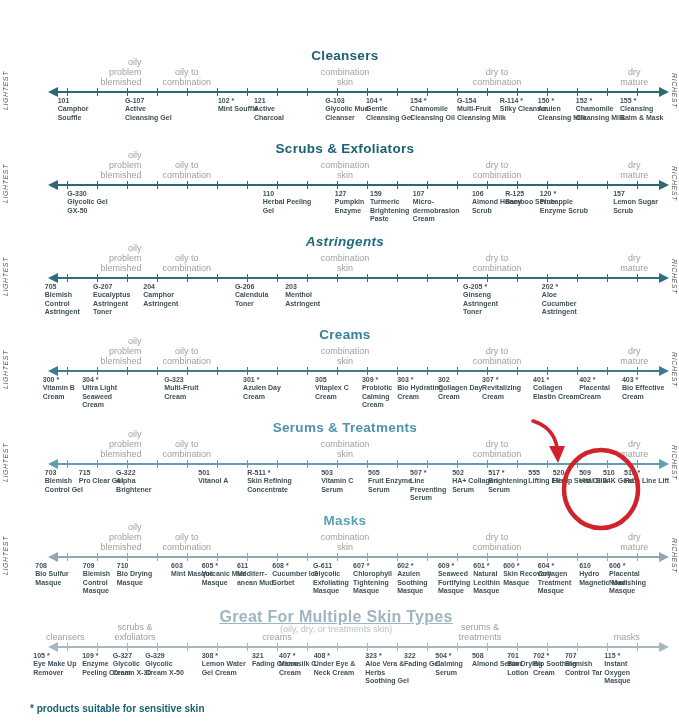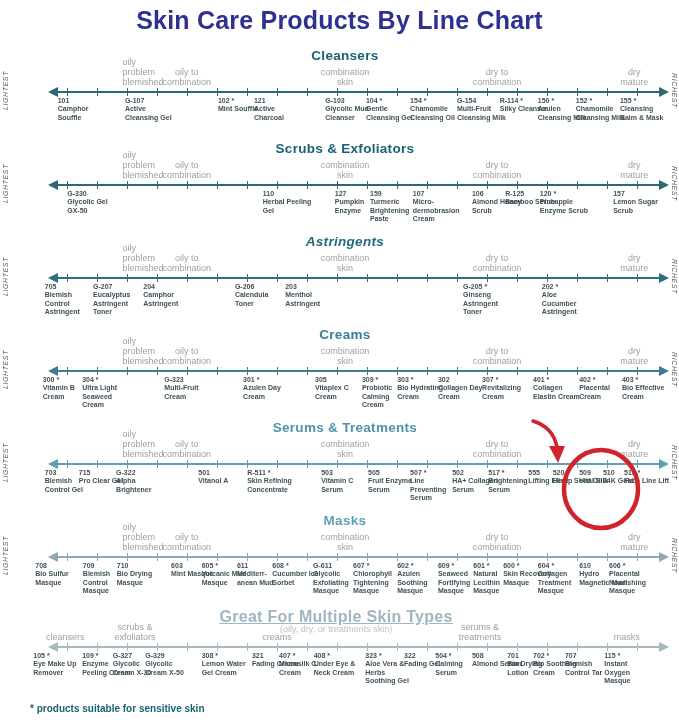--- a/index.html
+++ b/index.html
@@ -19,21 +19,21 @@
   }
   .multi-title{font-size:16px;left:49.5%;top:4px;text-decoration:underline;}
   .sec-subtitle{
     position:absolute;top:20px;left:49.5%;transform:translateX(-50%);
     font-size:9px;color:#b4c3cc;white-space:nowrap;
   }
   .zone{
     position:absolute;transform:translateX(-50%);text-align:center;
     font-size:9px;line-height:1.12;color:#a0a0a0;white-space:pre-line;
   }
-  .zone-left{transform:none;text-align:left;margin-left:22px;}
+  .zone-left{transform:none;text-align:right;}
   .axis{position:absolute;left:57px;right:19px;height:2px;background:var(--c);}
   .axis .ticks{
     position:absolute;left:10px;right:10px;top:-3px;height:8px;
     background:repeating-linear-gradient(90deg,var(--c) 0 1.5px,transparent 1.5px 30px);
   }
   .axis::before{
     content:"";position:absolute;left:-9px;top:-4px;
     border-top:5px solid transparent;border-bottom:5px solid transparent;
     border-right:10px solid var(--c);
   }
@@ -54,21 +54,20 @@
   }
   .footnote{position:absolute;left:30px;top:703px;font-size:10px;font-weight:bold;color:#1a6175;}
   .annotation-svg{position:absolute;inset:0;pointer-events:none;}
   .annotation-svg .stroke{stroke:var(--ann,#d0232b);}
   .annotation-svg .fill{fill:var(--ann,#d0232b);}
 </style>
 </head>
 <body>
 
 <div id="page">
-  <h1 class="main-title">Skin Care Products By Line Chart</h1>
 
   <div id="chart">
       <div class="row" style="top: 46px; height: 93px; --c: #2f6875;">
         <div class="sec-title" style="color: rgb(26, 97, 117);">Cleansers</div>
         <div class="zone zone-left" style="left: 14.8%; bottom: 52px;">oily
 problem
 blemished</div>
         <div class="zone" style="left: 27.5%; bottom: 52px;">oily to
 combination</div>
         <div class="zone" style="left: 50.8%; bottom: 52px;">combination

